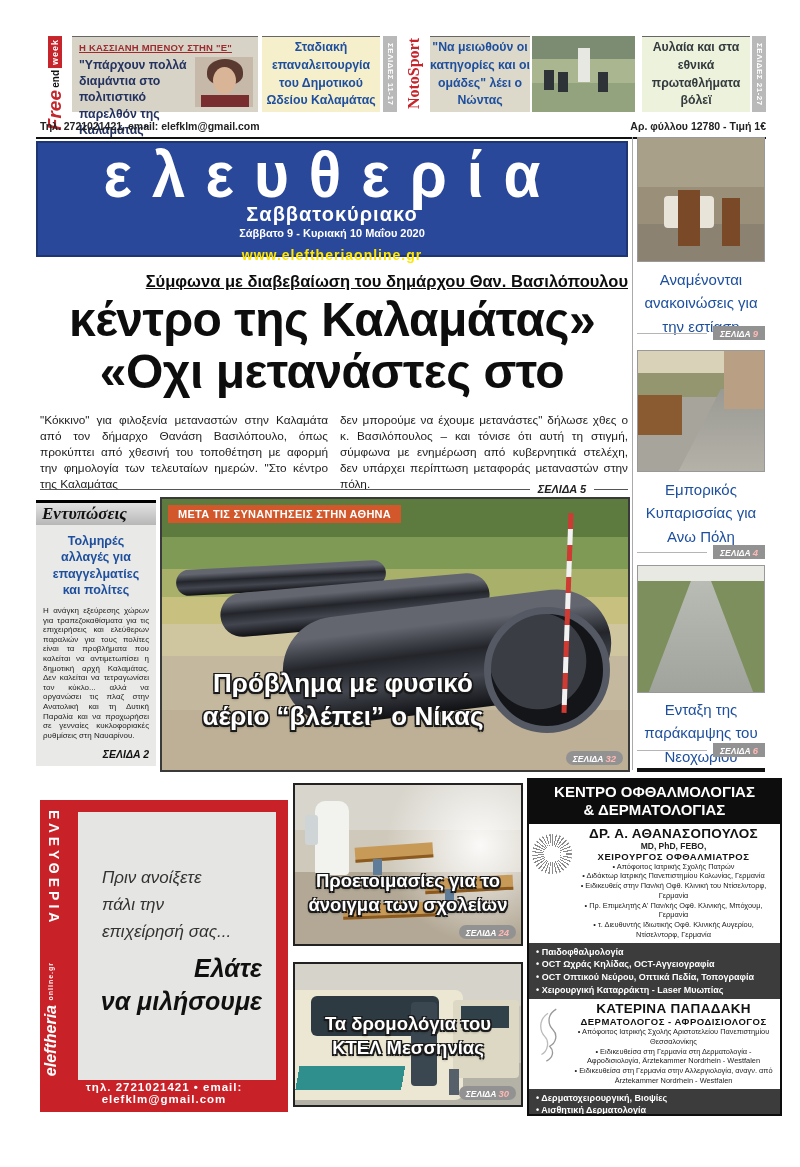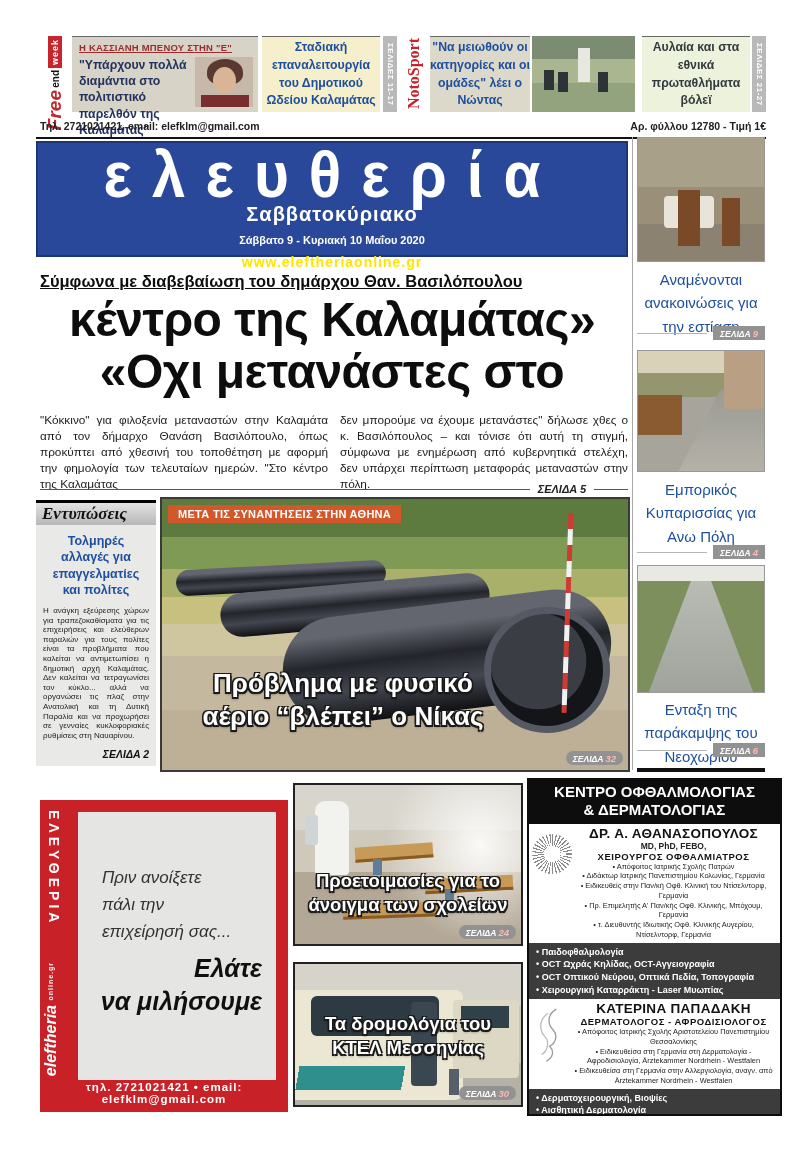--- a/index.html
+++ b/index.html
@@ -36,24 +36,24 @@
   .t4{left:642px;width:108px;background:#edf2dc;display:flex;align-items:center;justify-content:center;text-align:center;border-top:1px solid #666;}
   .t4 .txt{color:#333b3e;font-size:12.3px;font-weight:bold;line-height:1.45;}
   .vb2{left:752px;width:14px;}
   
   .infoline{top:120px;left:40px;width:726px;display:flex;justify-content:space-between;
             font-size:10.5px;font-weight:bold;color:#222;}
   .toprule{left:36px;top:137px;width:730px;height:2px;background:#111;}
   .masthead{left:36px;top:141px;width:592px;height:116px;background:#2a4899;border:2px solid #1d3570;box-sizing:border-box;text-align:center;}
   .logo{color:#fff;font-weight:bold;font-size:60px;line-height:.98;letter-spacing:20px;margin-top:3px;transform:scaleY(1.08);}
   .edition{color:#fff;font-size:20px;font-weight:bold;letter-spacing:1px;margin-top:-2px;}
-  .mdate{color:#fff;font-size:11px;font-weight:bold;margin-top:8px;}
+  .mdate{color:#fff;font-size:11px;font-weight:bold;margin-top:1px;}
   .msite{color:#ffe600;font-size:14px;font-weight:bold;letter-spacing:1px;margin-top:8px;}
   
-  .kicker{left:40px;top:272px;width:588px;text-align:left;font-size:16.5px;font-weight:bold;
+  .kicker{left:40px;top:272px;width:588px;text-align:right;font-size:16.5px;font-weight:bold;
           text-decoration:underline;color:#0d0d0d;}
   .headline{left:36px;top:294px;width:592px;text-align:center;font-weight:bold;font-size:48px;
             line-height:1.08;color:#0d0d0d;letter-spacing:-.5px;}
   .bodycol{top:412px;width:288px;font-size:11.8px;line-height:1.36;text-align:justify;color:#1c1c1c;}
   .c1{left:40px;} .c2{left:340px;}
   .p5row{left:40px;top:483px;width:588px;display:flex;align-items:center;gap:8px;}
   .p5row .ln{height:1px;background:#555;}
   .p5row .l1{flex:1;} .p5row .l2{width:34px;}
   .p5row .lbl{font-size:11px;font-weight:bold;font-style:italic;color:#222;}
   

